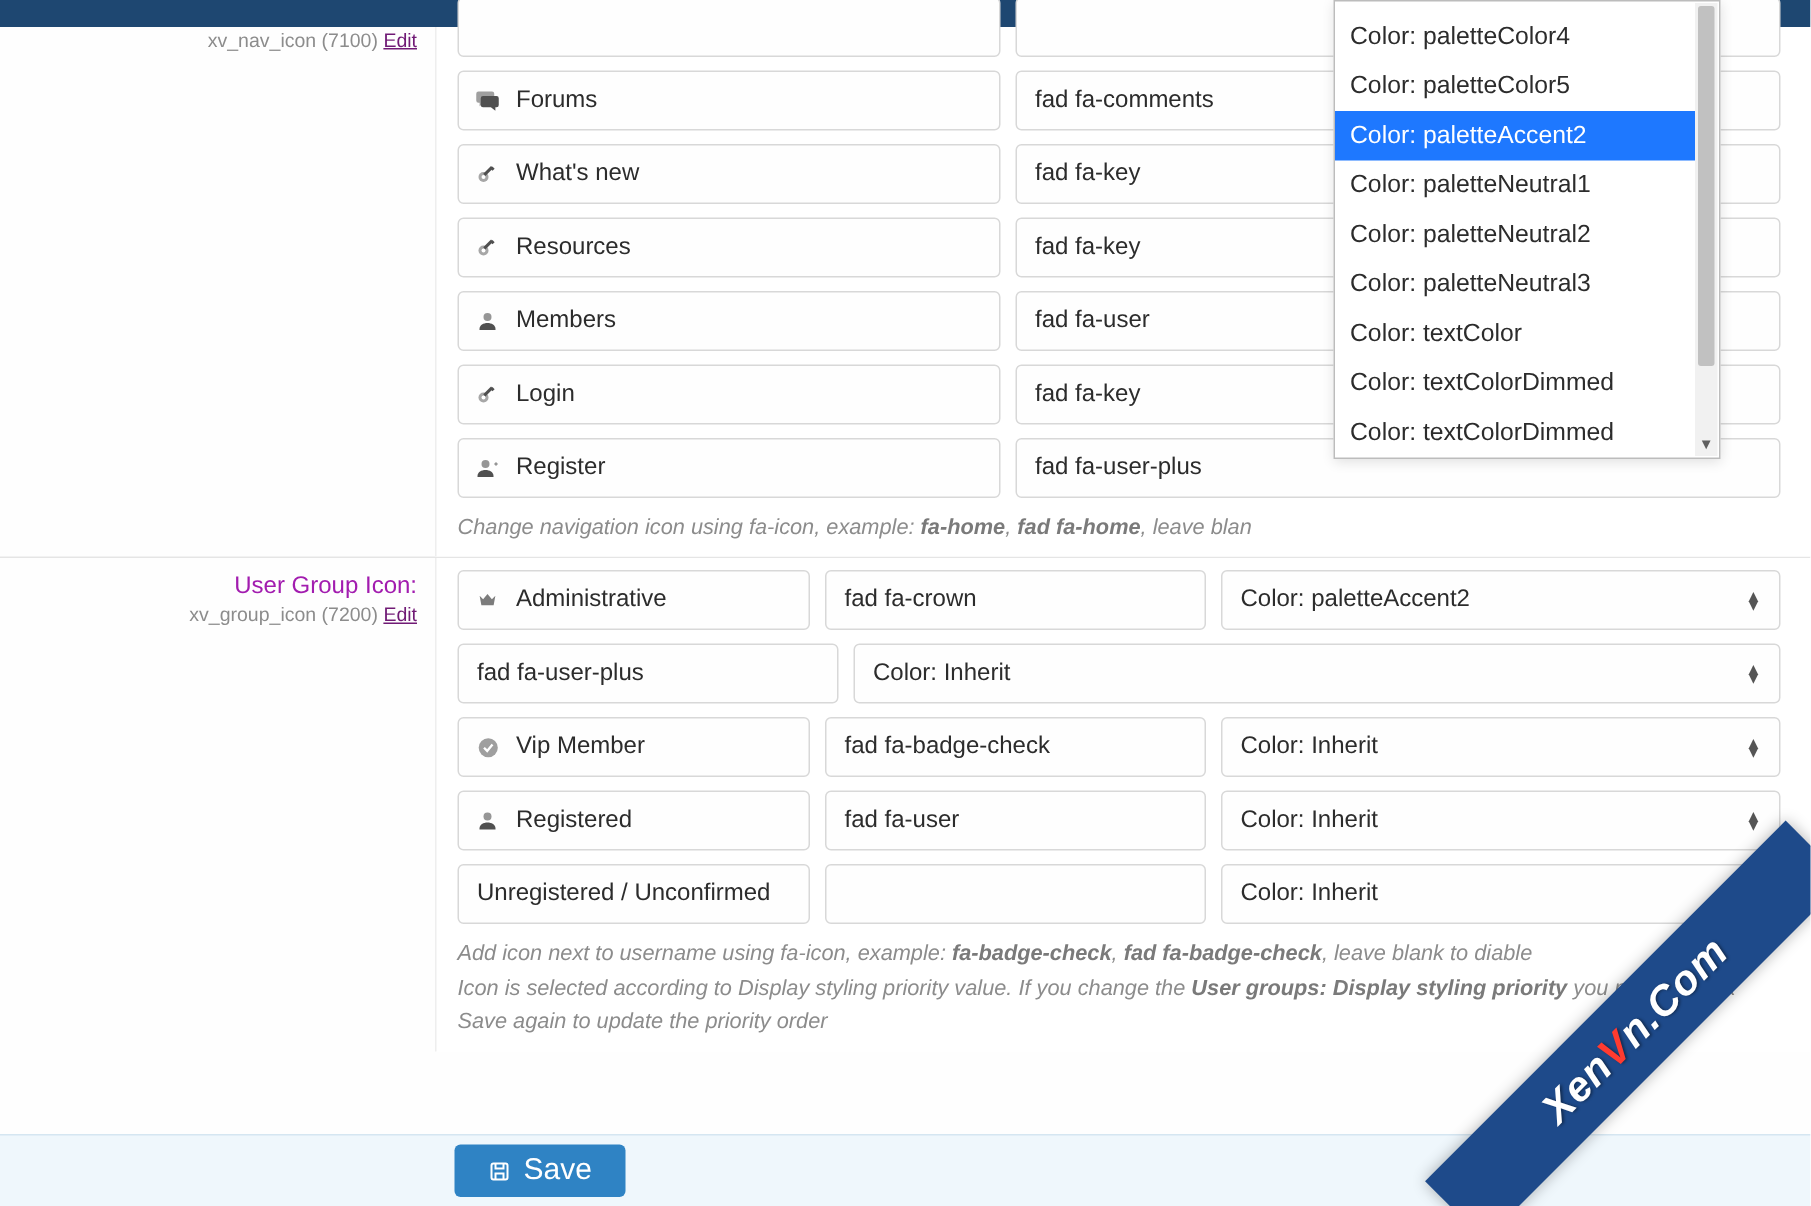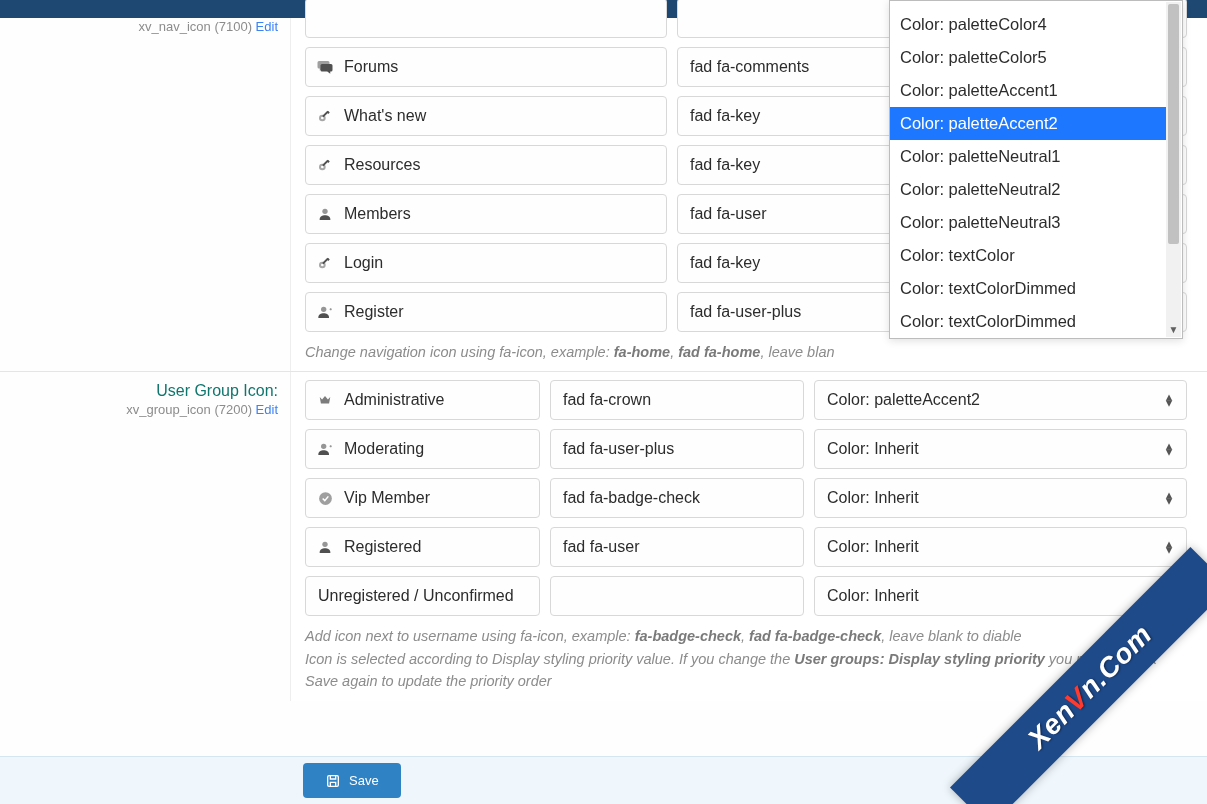--- a/index.html
+++ b/index.html
@@ -23,29 +23,30 @@
     padding: 0;
   }
   .label-col {
     width: 290px;
     padding: 10px 12px 0 0;
     text-align: right;
     flex-shrink: 0;
   }
   .label-title {
     font-size: 16px;
-    color: #0f766e;
+    color: #a21caf;
     margin-bottom: 2px;
   }
   .label-sub {
     font-size: 13px;
     color: #8c8c8c;
   }
   .label-sub .edit-link {
-    color: #3b82f6;
+    color: #701a75;
+    text-decoration: underline;
     cursor: pointer;
   }
   .form-col {
     flex: 1;
     padding: 8px 20px 8px 14px;
     border-left: 1px solid #eee;
     background: #fff;
   }
   .section1 .label-col { padding-top: 1px; }
   .row {
@@ -103,21 +104,21 @@
   .help-text b { font-weight: 700; color: #7a7a7a; font-style: italic;}
   .divider {
     border-top: 1px solid #e5e5e5;
     margin: 0;
   }
   
   .dropdown {
     position: absolute;
     top: 0;
     left: 889px;
-    width: 294px;
+    width: 258px;
     background: #fff;
     border: 1px solid #bcbcbc;
     box-shadow: 0 2px 8px rgba(0,0,0,0.12);
     z-index: 100;
     padding-right: 16px;
   }
   .dropdown-inner {
     max-height: 400px;
     overflow: hidden;
   }
@@ -176,21 +177,21 @@
     align-items: center;
     padding-left: 303px;
   }
   .save-btn {
     background: #2f83c4;
     color: #fff;
     border: none;
     border-radius: 4px;
     height: 35px;
     padding: 0 22px;
-    font-size: 13px;
+    font-size: 20px;
     display: flex;
     align-items: center;
     gap: 8px;
     cursor: pointer;
   }
   
   .watermark {
     position: absolute;
     right: -30px;
     bottom: -30px;
@@ -369,30 +370,20 @@
       <div class="input-box field2">
         <span>fad fa-crown</span>
       </div>
       <div class="input-box field3 select-box">
         <span>Color: paletteAccent2</span>
         <span class="select-arrows">▴<br>▾</span>
       </div>
     </div>
 
     <div class="row three">
-      <div class="input-box field1 with-icon">
-        <span class="icon">
-          <svg viewBox="0 0 24 24" width="18" height="16" fill="#505050">
-              <circle cx="10" cy="8" r="4" opacity=".6"></circle>
-              <path d="M2 20c0-4 4-6 8-6s8 2 8 6v1H2z"></path>
-              <path d="M19 8h3M20.5 6.5v3" stroke="#505050" stroke-width="2" opacity=".6"></path>
-            </svg>
-        </span>
-        <span>Moderating</span>
-      </div>
       <div class="input-box field2">
         <span>fad fa-user-plus</span>
       </div>
       <div class="input-box field3 select-box">
         <span>Color: Inherit</span>
         <span class="select-arrows">▴<br>▾</span>
       </div>
     </div>
 
     <div class="row three">
@@ -451,21 +442,20 @@
       <span>Icon is selected according to Display styling priority value. If you change the </span><b>User groups: Display styling priority</b><span> </span><span> you need to click Save again to update the priority order</span>
     </div>
   </div>
 </div>
 
 <div class="dropdown">
   <div class="dropdown-inner" id="dropdown-list">
       <div class="dropdown-item partial-top"></div>
       <div class="dropdown-item">Color: paletteColor4</div>
       <div class="dropdown-item">Color: paletteColor5</div>
-      <div class="dropdown-item">Color: paletteAccent1</div>
       <div class="dropdown-item selected">Color: paletteAccent2</div>
       <div class="dropdown-item">Color: paletteNeutral1</div>
       <div class="dropdown-item">Color: paletteNeutral2</div>
       <div class="dropdown-item">Color: paletteNeutral3</div>
       <div class="dropdown-item">Color: textColor</div>
       <div class="dropdown-item">Color: textColorDimmed</div>
       <div class="dropdown-item">Color: textColorDimmed</div>
     </div>
   <div class="dropdown-scrollbar">
     <div class="dropdown-thumb"></div>

